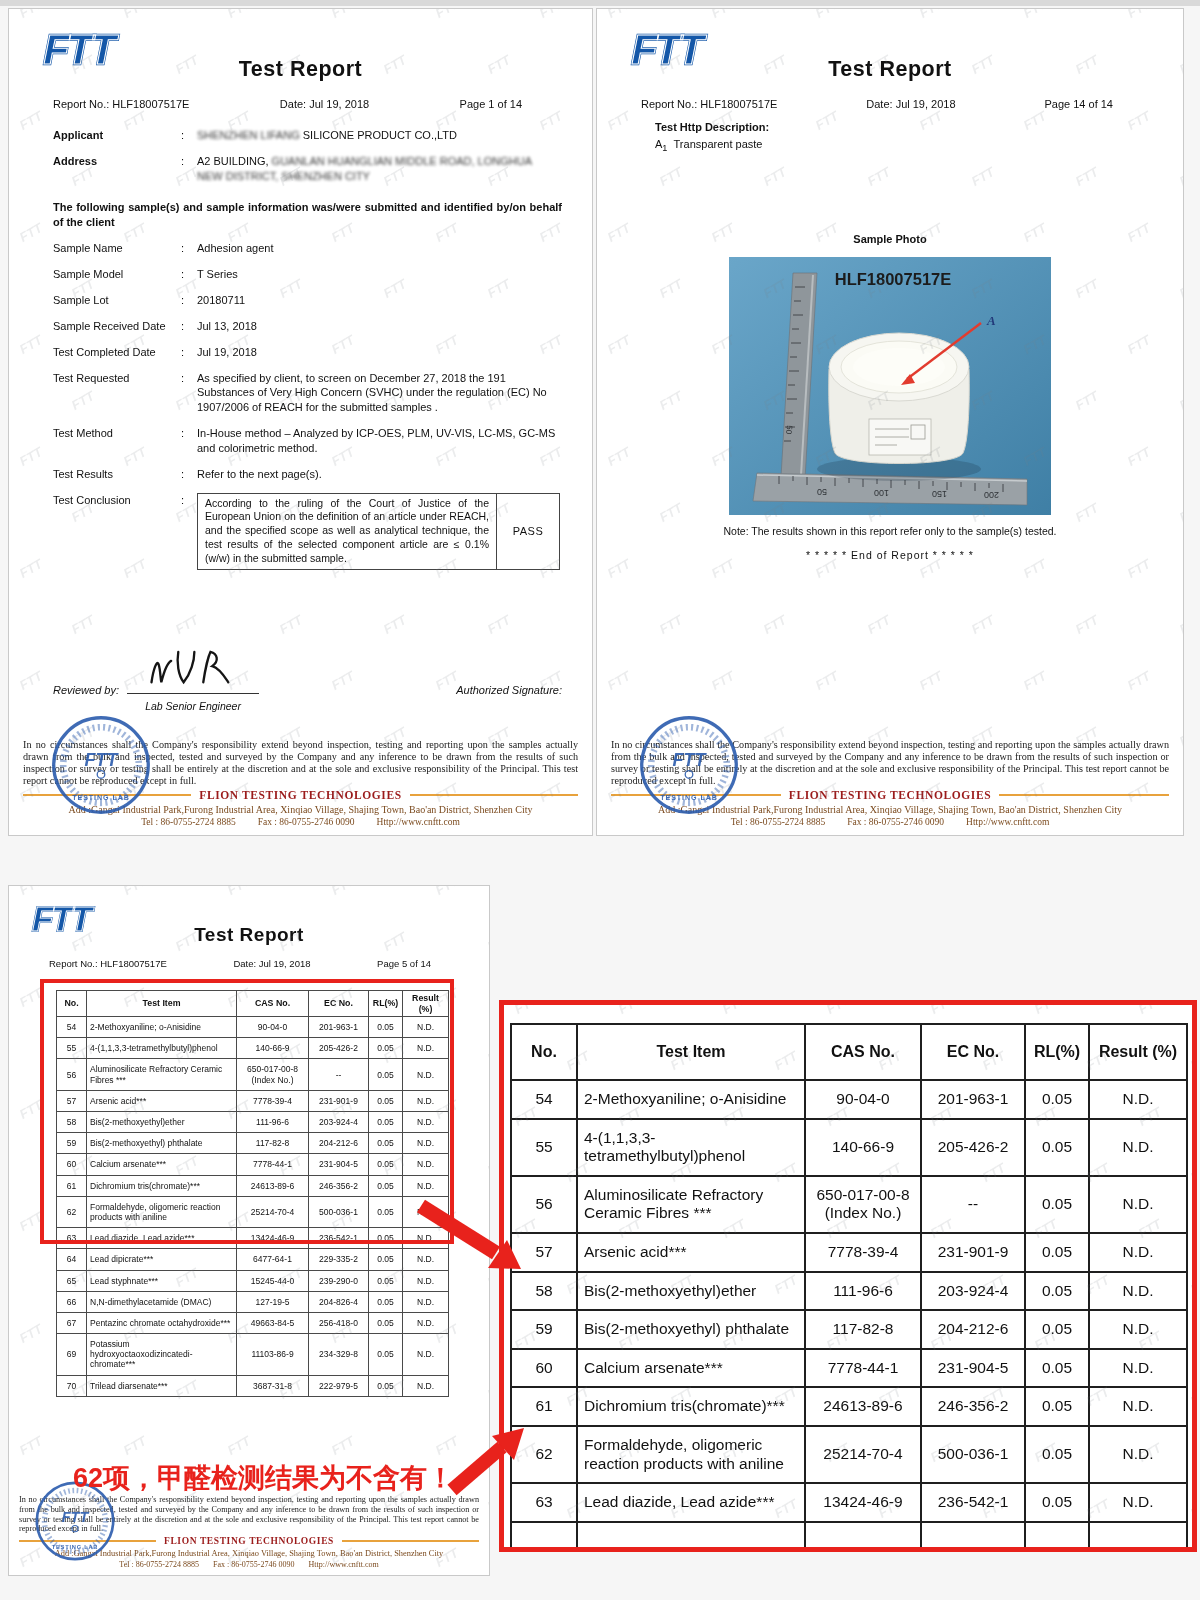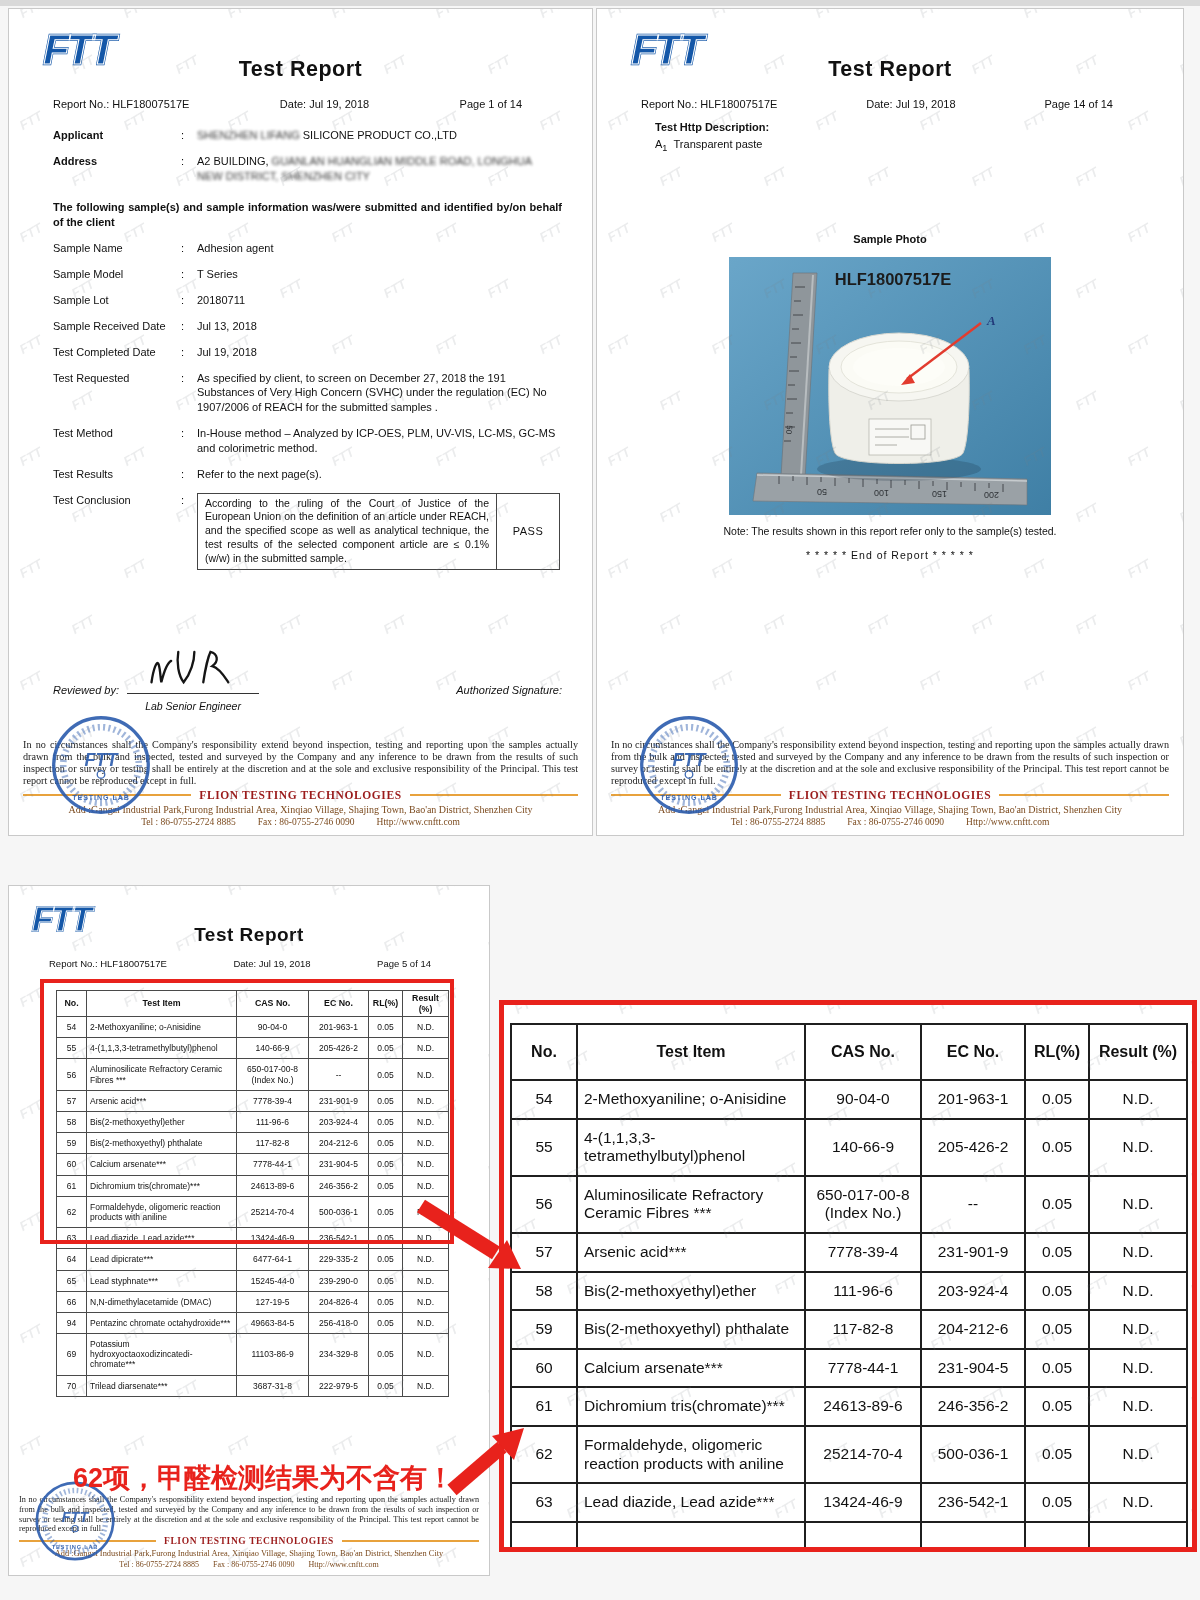--- a/index.html
+++ b/index.html
@@ -603,21 +603,21 @@
           </tr>
           <tr>
             <td>66</td>
             <td>N,N-dimethylacetamide (DMAC)</td>
             <td>127-19-5</td>
             <td>204-826-4</td>
             <td>0.05</td>
             <td>N.D.</td>
           </tr>
           <tr>
-            <td>94</td>
+            <td>67</td>
             <td>Pentazinc chromate octahydroxide***</td>
             <td>49663-84-5</td>
             <td>256-418-0</td>
             <td>0.05</td>
             <td>N.D.</td>
           </tr>
           <tr>
             <td>69</td>
             <td>Potassium hydroxyoctaoxodizincatedi-chromate***</td>
             <td>11103-86-9</td>

